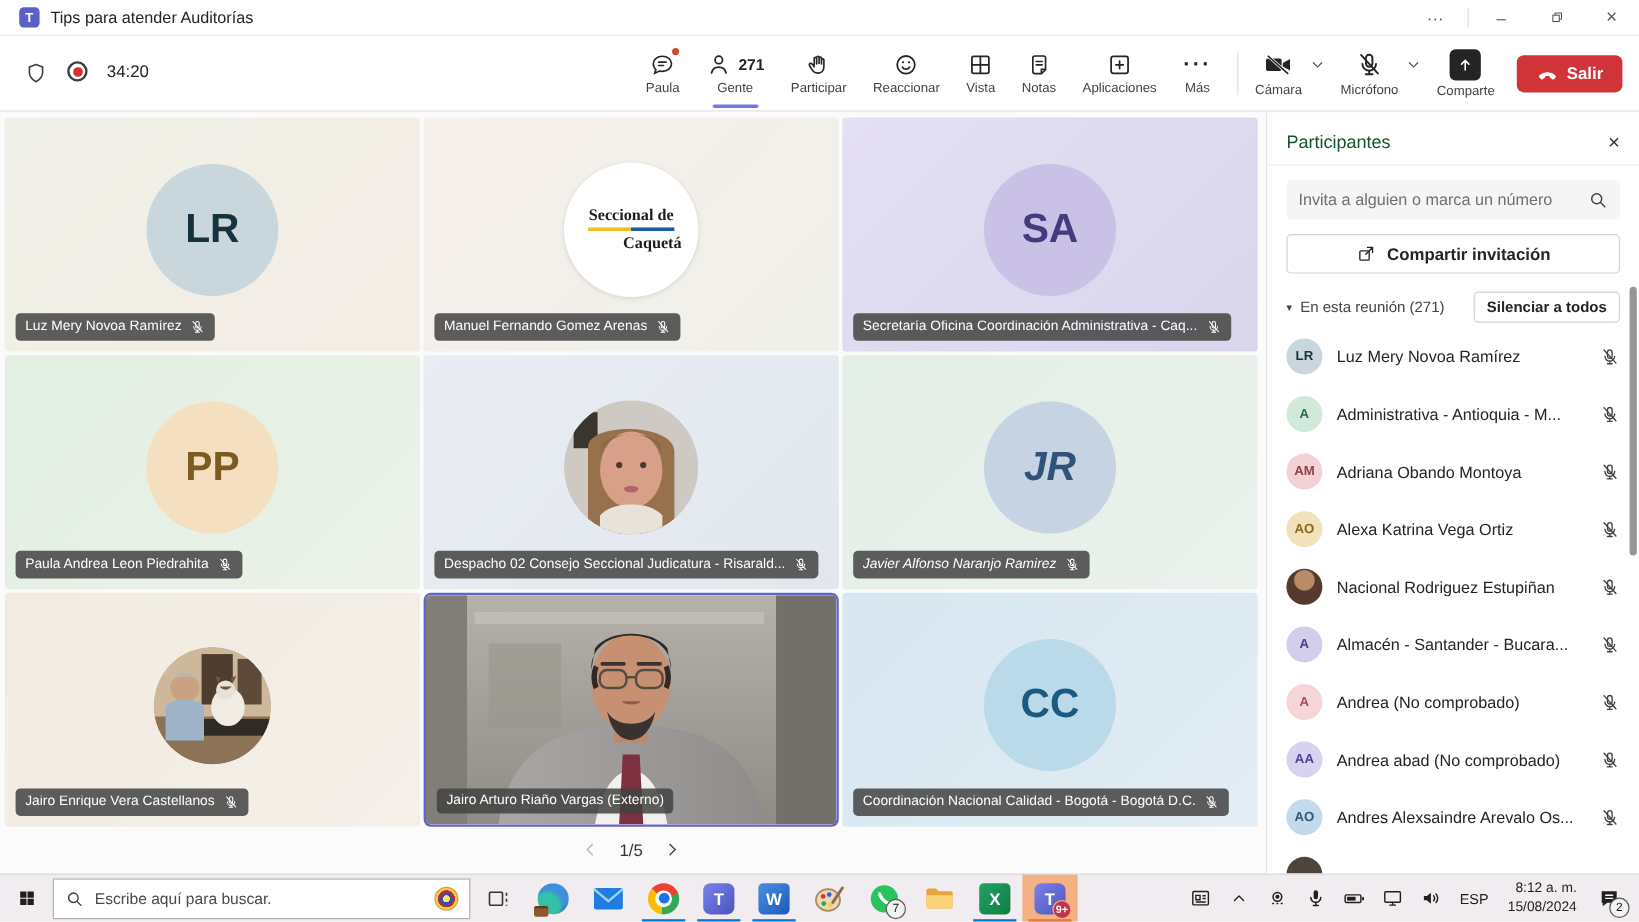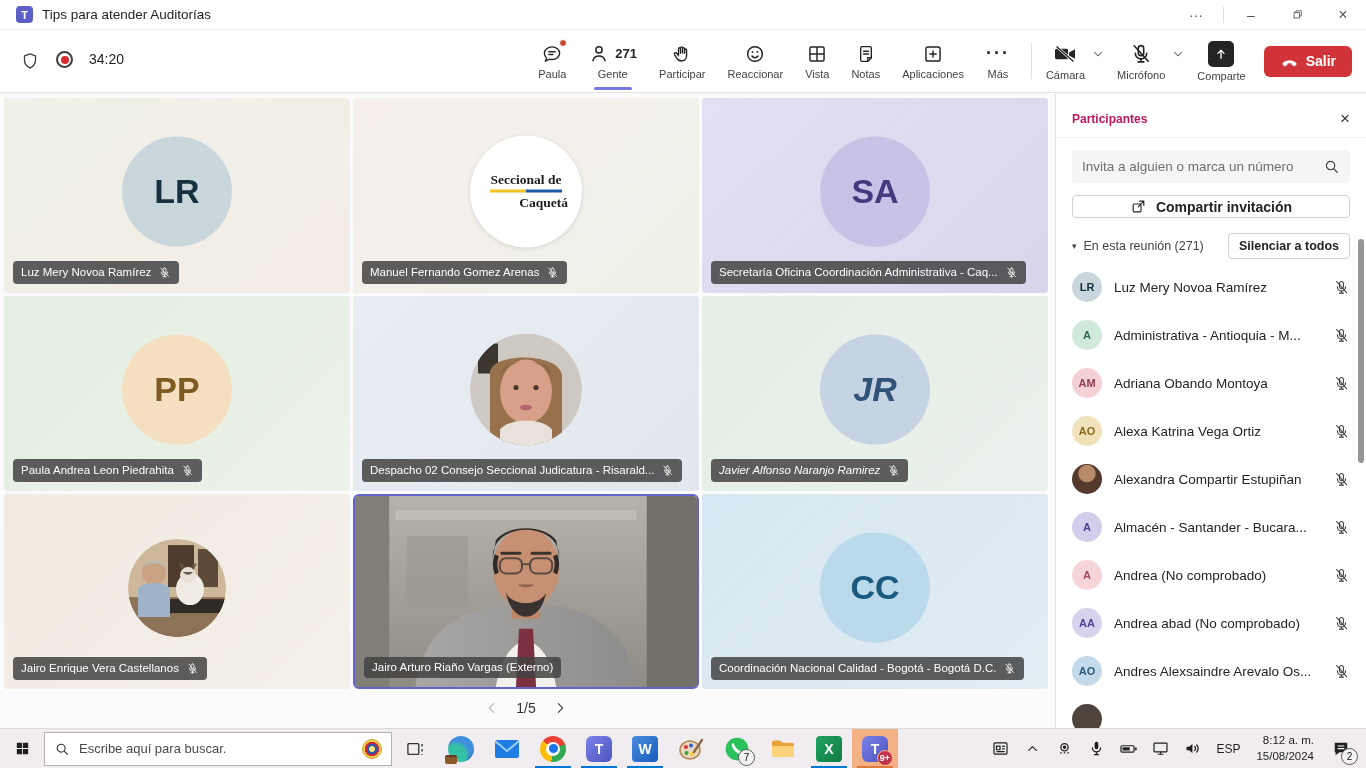--- a/index.html
+++ b/index.html
@@ -78,29 +78,29 @@
   .tile-video svg.scene { position:absolute; inset:0; width:100%; height:100%; }
   .pager { height:38px; display:flex; align-items:center; justify-content:center; gap:16px; }
   .pager .pv { width:16px; height:16px; color:#b9b9b9; }
   .pager .nx { width:16px; height:16px; color:#484848; }
   .pager .pg { font-size:14px; color:#333; }
 
   
   .panel { position:absolute; top:94px; right:0; width:311px; bottom:40px; background:#fff;
     border-left:1px solid #e3e3e3; overflow:hidden; }
   .p-head { display:flex; align-items:center; padding:16px 16px 10px 16px; border-bottom:1px solid #f0f0f0; }
-  .p-title { font-size:12px; font-weight:bold; color:#be185d; }
+  .p-title { font-size:15px; font-weight:normal; color:#14532d; }
   .p-close { margin-left:auto; font-size:17px; color:#333; cursor:pointer; line-height:1; }
   .p-search { margin:12px 16px 0 16px; height:33px; background:#f5f5f5; border-radius:4px;
     display:flex; align-items:center; padding:0 10px; gap:24px; }
   .p-search input { flex:1; border:none; outline:none; background:transparent; font-size:13.5px;
     color:#242424; font-family:inherit; }
   .p-search input::placeholder { color:#6f6f6f; }
   .p-search svg { width:17px; height:17px; color:#424242; flex:none; }
-  .p-invite { margin:12px 16px 0 16px; height:23px; border:1px solid #d1d1d1; border-radius:4px;
+  .p-invite { margin:12px 16px 0 16px; height:33px; border:1px solid #d1d1d1; border-radius:4px;
     background:#fff; display:flex; align-items:center; justify-content:center; gap:9px;
     font-size:14px; font-weight:bold; color:#242424; cursor:pointer; }
   .p-invite svg { width:17px; height:17px; }
   .p-sec { margin:15px 16px 4px 16px; display:flex; align-items:center; }
   .p-sec .tri { font-size:9px; color:#424242; margin-right:7px; }
   .p-sec .sl { font-size:12.5px; color:#424242; }
   .p-mute { margin-left:auto; border:1px solid #d1d1d1; border-radius:4px; background:#fff;
     padding:5px 10px; font-size:12.5px; font-weight:bold; color:#242424; cursor:pointer; }
   .plist { margin-top:4px; }
   .prow { height:48px; display:flex; align-items:center; gap:12px; padding:0 16px; cursor:pointer; }
@@ -678,21 +678,21 @@
       </div>
       <div class="prow">
         <span class="pav" style="background: rgb(241, 226, 187); color: rgb(138, 104, 28);">AO</span>
         <span class="pname">Alexa Katrina Vega Ortiz</span>
         <svg class="pmic">
             <use href="#i-micoff"></use>
           </svg>
       </div>
       <div class="prow">
         <span class="pav pav-photo"></span>
-        <span class="pname">Alexandra Compartir Estupiñan</span>
+        <span class="pname">Nacional Rodriguez Estupiñan</span>
         <svg class="pmic">
             <use href="#i-micoff"></use>
           </svg>
       </div>
       <div class="prow">
         <span class="pav" style="background: rgb(211, 205, 236); color: rgb(73, 65, 143);">A</span>
         <span class="pname">Almacén - Santander - Bucara...</span>
         <svg class="pmic">
             <use href="#i-micoff"></use>
           </svg>

